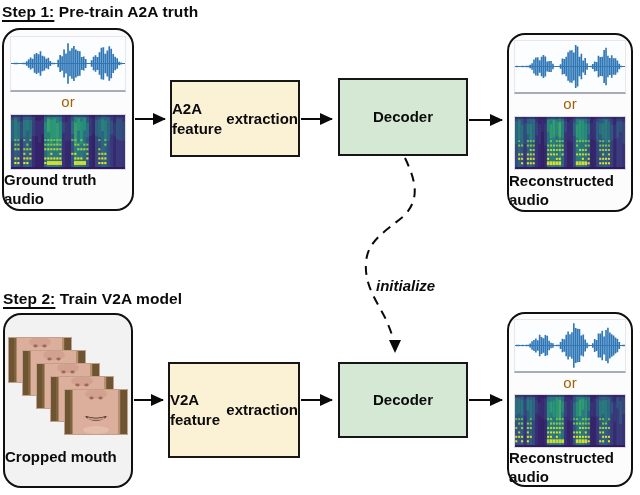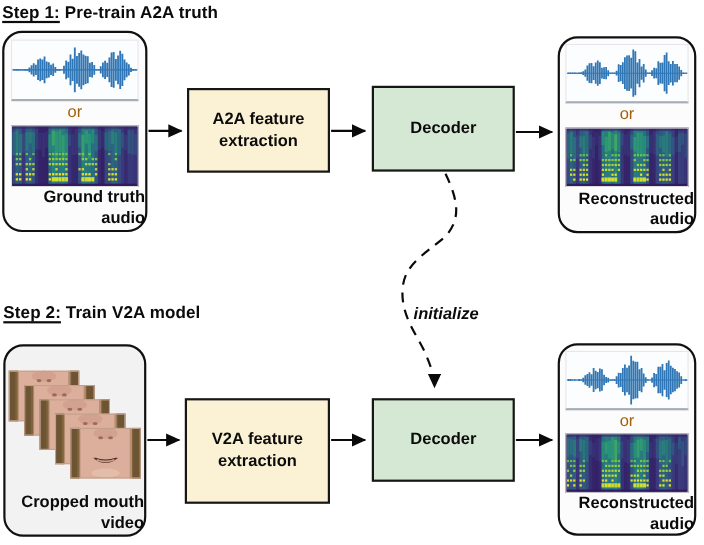--- a/index.html
+++ b/index.html
@@ -6,28 +6,28 @@
   .canvas{
     position:relative;width:640px;height:495px;background:#ffffff;
     font-family:"Liberation Sans","DejaVu Sans",sans-serif;color:#0b0b0b;overflow:hidden;
   }
   .heading{position:absolute;font-size:15.5px;font-weight:bold;white-space:nowrap;letter-spacing:.1px;}
   .heading .ul{text-decoration:underline;text-decoration-thickness:1.8px;text-underline-offset:2.5px;text-align:center;}
   .rbox{position:absolute;border:2.5px solid #101010;border-radius:18px;background:#fcfcfc;box-sizing:border-box;}
   .rbox.gray{background:#f2f2f2;padding-left:12px;}
   .pbox{
     position:absolute;border:2px solid #161616;box-sizing:border-box;
-    display:flex;flex-direction:column;align-items:center;justify-content:center;
-    font-weight:bold;font-size:15px;line-height:20px;text-align:center;
+    display:flex;align-items:center;justify-content:center;
+    font-weight:bold;font-size:15px;line-height:20px;
   }
   .media{position:absolute;overflow:hidden;box-sizing:border-box;}
   .wavewrap{background:#fcfdfe;border:1px solid #e6e6ec;border-bottom:2px solid #a8acb4;}
   .specwrap{border:1px solid #dcdcdc;background:#241a52;}
   .or{position:absolute;left:0;width:100%;text-align:center;font-size:15px;color:#a16207;}
-  .cap{position:absolute;left:0;width:100%;text-align:right;font-weight:bold;font-size:15px;line-height:19px;}
+  .cap{position:absolute;left:0;width:100%;text-align:left;font-weight:bold;font-size:15px;line-height:19px;}
   .init{position:absolute;font-weight:bold;font-style:italic;font-size:15px;white-space:nowrap;margin-top:16px;}
   svg.fill{display:block;width:100%;height:100%;}
   .overlay{position:absolute;left:0;top:0;width:640px;height:495px;pointer-events:none;}
   .arr{stroke:#0a0a0a;stroke-width:2;fill:none;}
   .dashed{stroke-dasharray:9 7;}
 </style>
 </head>
 <body>
 
 <div class="canvas">
@@ -440,21 +440,21 @@
         </svg>
     </div>
     <div class="cap" style="top:136px;">
       <div>Reconstructed</div>
       <div>audio</div>
     </div>
   </div>
 
   <div class="init" style="left:376px;top:261px;">initialize</div>
 
-  <div class="heading" style="left:3px;top:276px;">
+  <div class="heading" style="left:3px;top:290px;">
     <span class="ul">Step 2:</span>
     <span>Train V2A model</span>
   </div>
 
   <div class="rbox gray" style="left:3px;top:313px;width:130px;height:175px;">
     <div class="media" style="left:2px;top:20px;width:126px;height:106px;">
       <svg class="fill" viewBox="0 0 126 106">
         <defs>
           <g id="mouth-frame">
             <rect width="64" height="46" fill="#dcae9c"></rect>
@@ -474,21 +474,20 @@
         </defs>
         <use href="#mouth-frame" x="1" y="2"></use>
         <use href="#mouth-frame" x="15" y="15"></use>
         <use href="#mouth-frame" x="29" y="28"></use>
         <use href="#mouth-frame" x="43" y="41"></use>
         <use href="#mouth-frame" x="57" y="54"></use>
       </svg>
     </div>
     <div class="cap" style="top:132px;">
       <div>Cropped mouth</div>
-      <div>video</div>
     </div>
   </div>
 
   <div class="pbox proc-feature" style="left: 168px; top: 362px; width: 132px; height: 96px; background: rgb(251, 242, 213);">
     <div>V2A feature</div>
     <div>extraction</div>
   </div>
 
   <div class="pbox proc-decoder" style="left: 338px; top: 362px; width: 130px; height: 76px; background: rgb(213, 232, 212);">
     <div>Decoder</div>

